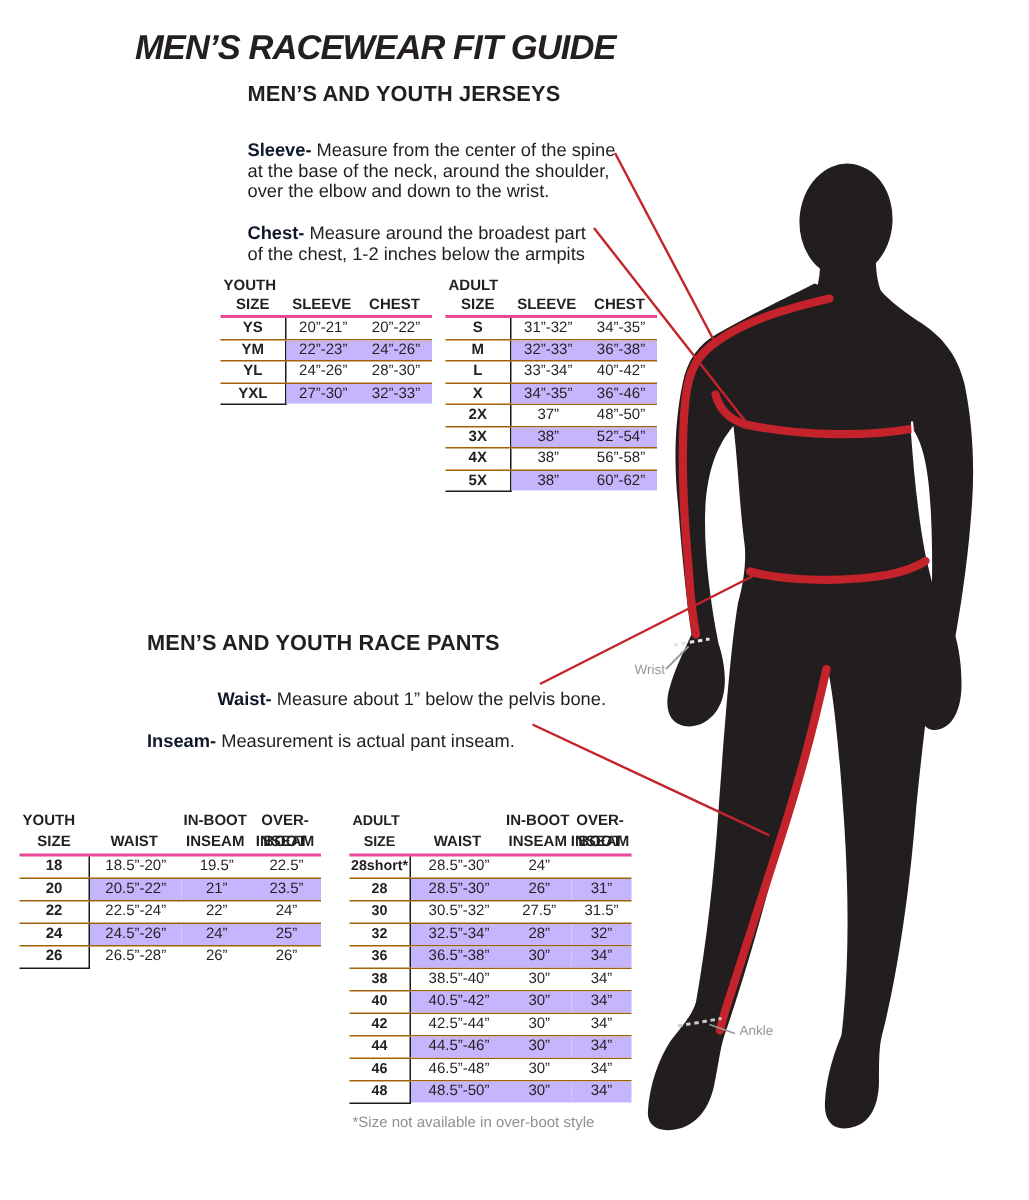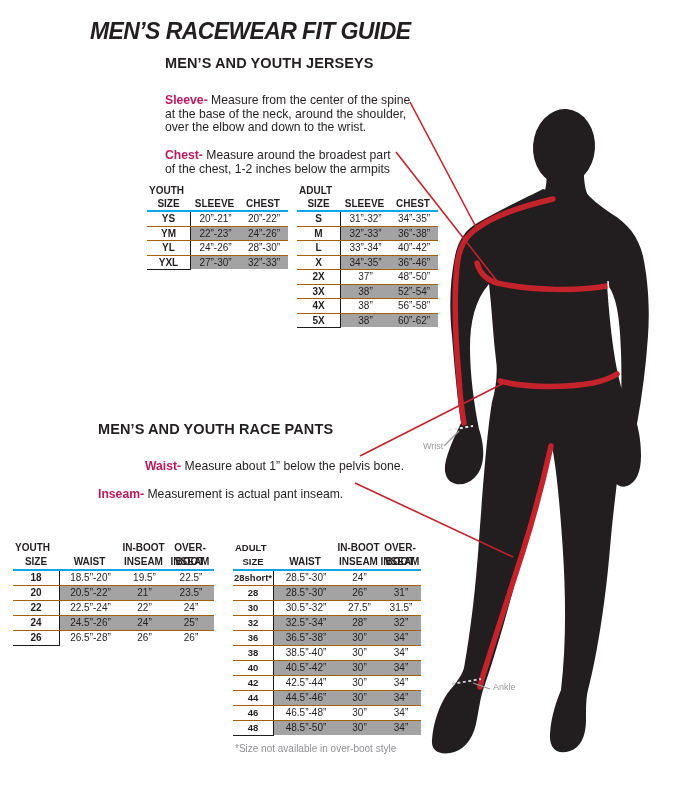--- a/index.html
+++ b/index.html
@@ -7,36 +7,36 @@
     position:relative; width:686px; height:800px; background:#ffffff;
     font-family:"Liberation Sans", sans-serif; color:#231f20; overflow:hidden;
   }
   .abs { position:absolute; }
   .title {
     left:90px; top:18px; font-size:23px; font-weight:900; font-style:italic;
     letter-spacing:-0.6px; white-space:nowrap;
   }
   .section-h { font-weight:bold; font-size:14.5px; white-space:nowrap; letter-spacing:0.1px; }
   .desc { font-size:12.2px; line-height:13.4px; white-space:pre-line; margin:0; }
-  .red-label { color:#be185d; font-weight:bold; }
+  .red-label { color:#0f172a; font-weight:bold; }
   .footnote { font-size:10px; color:#8f9093; white-space:nowrap; }
   .fig-label { font-size:9px; color:#979797; white-space:nowrap; }
 
   
   .fit-table { font-size:10px; }
-  .thead-row { display:flex; border-bottom:2px solid #0ea5e9; }
+  .thead-row { display:flex; border-bottom:2px solid #ec4899; }
   .trow { display:flex; border-bottom:1px solid #a16207; }
   .trow.last { border-bottom:none; }
   .trow.last .td.size { border-bottom:1px solid #1b1b1b; }
   .th { display:flex; flex-direction:column; }
   .th-l1, .th-l2 { font-weight:bold; text-align:center; }
   .c0 .th-l1 { text-align:left; padding-left:2px; }
   .td { text-align:center; overflow:hidden; white-space:nowrap; }
   .td.size { font-weight:bold; border-right:1px solid #1b1b1b; }
-  .trow.shaded .td.data { background:#a3a3a3; }
+  .trow.shaded .td.data { background:#c4b5fd; }
 
   .jersey .th-l1, .jersey .th-l2 { height:13px; line-height:13px; }
   .jersey .td { height:13.5px; line-height:13.5px; }
   .jersey .c0 { width:43px; } .jersey .c1 { width:49px; } .jersey .c2 { width:48px; }
 
   .pants .th-l1, .pants .th-l2 { height:14px; line-height:14px; }
   .pants .td { height:14px; line-height:14px; }
   .pyouth .c0 { width:46px; } .pyouth .c1 { width:61px; }
   .pyouth .c2 { width:47px; } .pyouth .c3 { width:46px; }
   .padult .c0 { width:40px; font-size:9.5px; } .padult .c1 { width:64px; }

